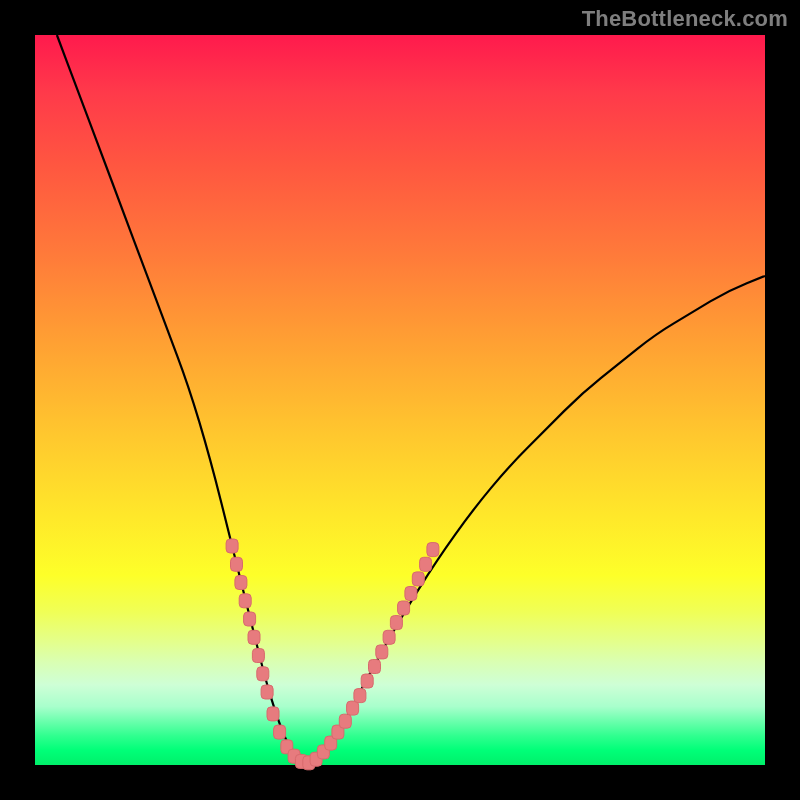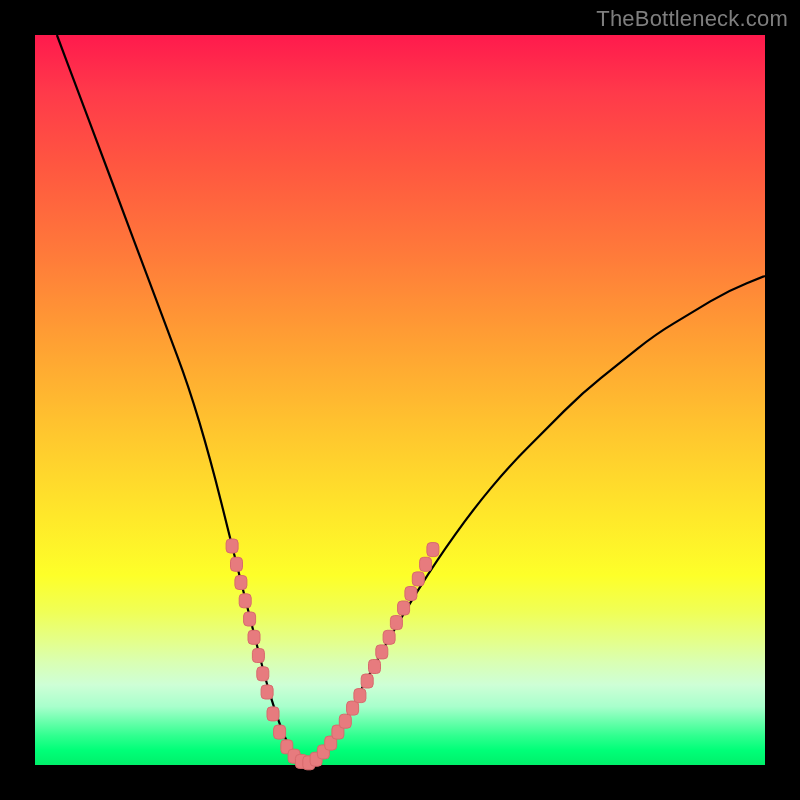--- a/index.html
+++ b/index.html
@@ -44,21 +44,21 @@
       #00ff78 98%,
       #00f06a 100%
     );
   }
   .watermark {
     position: absolute;
     top: 6px;
     right: 12px;
     color: #7e7e7e;
     font-size: 22px;
-    font-weight: 400;
+    font-weight: 700;
     letter-spacing: 0.2px;
     user-select: none;
   }
   svg.curve {
     position: absolute;
     top: 0;
     left: 0;
     width: 730px;
     height: 730px;
     overflow: visible;

